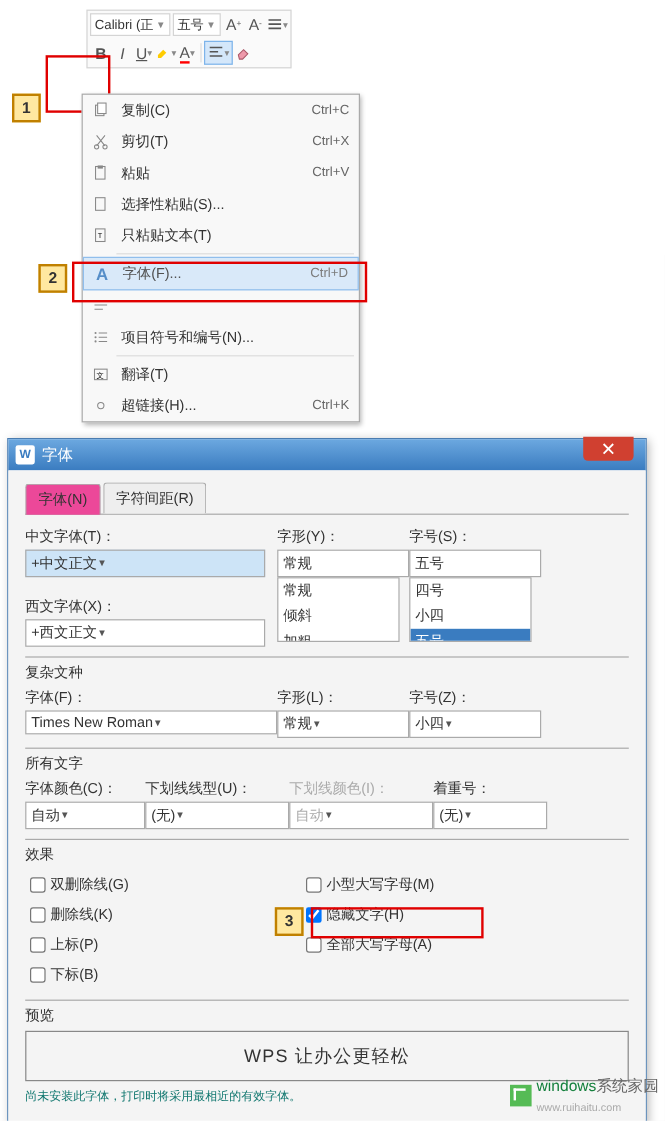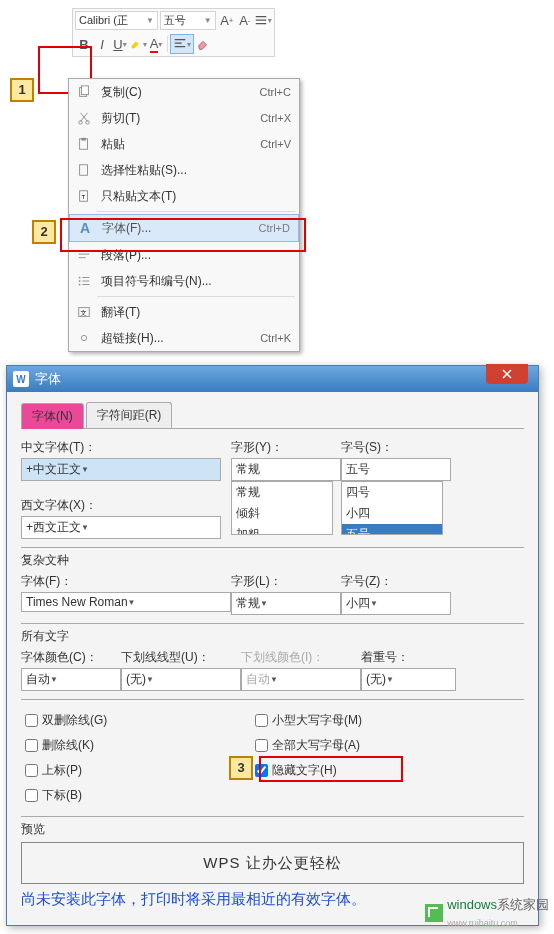--- a/index.html
+++ b/index.html
@@ -1,18 +1,18 @@
 <!DOCTYPE html>
 <html><head>
 <meta charset="utf-8">
 <style>
 body{margin:0;font-family:"Microsoft YaHei",SimSun,Arial,sans-serif;font-size:12px;background:#fff;width:554px;height:934px;position:relative;color:#333}
 .tb{position:absolute;left:72px;top:8px;border:1px solid #d4d4d4;background:#fafafa}
 .tbr{display:flex;align-items:center;padding:2px}
-.tbc{border:1px solid #d4d4d4;padding:1px 3px;font-size:11px;background:#fff;display:flex;align-items:center;gap:18px;margin-right:2px}
+.tbc{border:1px solid #d4d4d4;padding:1px 3px;font-size:11px;background:#fff;display:flex;align-items:center;gap:2px;margin-right:2px}
 .tbi{width:18px;height:18px;display:flex;align-items:center;justify-content:center;font-size:13px;color:#555;cursor:pointer}
 .tbi svg{width:14px;height:14px}
 .dd{font-size:8px;color:#888}
 .sep{width:1px;height:16px;background:#ddd;margin:0 2px}
 .red1{position:absolute;left:38px;top:46px;width:50px;height:44px;border:2px solid #e00000}
 .num{position:absolute;width:20px;height:20px;border:2px solid #c08000;background:#ffe8a0;font-weight:bold;text-align:center;line-height:20px;font-size:13px}
 .menu{position:absolute;left:68px;top:78px;width:230px;background:#f8f8f8;border:1px solid #aaa;box-shadow:2px 2px 4px rgba(0,0,0,0.3)}
 .mi{display:flex;align-items:center;height:26px;padding:0 8px 0 4px;cursor:pointer}
 .mi.hl{background:#d4e7fa;border:1px solid #7eb4ea;opacity:0.85}
 .red2{position:absolute;left:60px;top:218px;width:242px;height:30px;border:2px solid #e00000;z-index:5}
@@ -38,21 +38,21 @@
 .seldd{font-size:8px;color:#555}
 .lst{border:1px solid #aaa;background:#fff;font-size:12px}
 .lsti{padding:2px 4px}
 .lsti.sel2{background:#3a7cc0;color:#fff}
 .gs{border-top:1px solid #aaa;margin-top:8px;padding-top:4px}
 .gst{font-size:12px;margin-bottom:4px}
 .cb{display:flex;align-items:center;margin:3px 0;font-size:12px}
 .cb input{margin-right:4px}
 .red3{position:absolute;border:2px solid #e00000}
 .prev{border:1px solid #888;height:40px;display:flex;align-items:center;justify-content:center;font-size:15px;margin:4px 0;letter-spacing:1px}
-.note{font-size:15px;margin:6px 0;color:#1d4ed8}
+.note{font-size:10px;margin:6px 0;color:#0f766e}
 .wm{position:absolute;right:5px;bottom:5px;font-size:13px;color:#666;display:flex;align-items:center}
 .wmi{width:18px;height:18px;background:#5b5;margin-right:4px;position:relative}
 .wmi::before{content:"";position:absolute;left:3px;top:3px;width:8px;height:8px;border:2px solid #fff;border-right:none;border-bottom:none}
 .dis{color:#aaa}
 </style>
 </head>
 <body>
 
 <div class="tb">
  <div class="tbr">
@@ -166,21 +166,20 @@
       <div class="mic" style="color:#3a7cc0;font-size:14px;font-weight:bold">A</div>
       <div class="mil">字体(F)...</div>
       <div class="mis">Ctrl+D</div>
     </div>
  <div class="mi">
       <div class="mic">
         <svg viewBox="0 0 16 16">
           <path d="M2 3h12M2 7h12M2 11h8" stroke="#888"></path>
         </svg>
       </div>
-      <div class="mil">段落(P)...</div>
     </div>
  <div class="mi">
       <div class="mic">
         <svg viewBox="0 0 16 16">
           <circle cx="3" cy="4" r="1" fill="#888"></circle>
           <path d="M6 4h8" stroke="#888"></path>
           <circle cx="3" cy="8" r="1" fill="#888"></circle>
           <path d="M6 8h8" stroke="#888"></path>
           <circle cx="3" cy="12" r="1" fill="#888"></circle>
           <path d="M6 12h8" stroke="#888"></path>
@@ -319,20 +318,21 @@
      <div class="lbl">着重号：</div>
      <div class="sel" style="width:85px">
               <span>(无)</span>
               <span class="seldd">▼</span>
             </div>
     </div>
    </div>
   </div>
 
   <div class="gs" style="position:relative">
+   <div class="gst">效果</div>
    <div class="row">
     <div class="col" style="width:230px">
      <label class="cb">
               <input type="checkbox" style="">
               <span>双删除线(G)</span>
             </label>
      <label class="cb">
               <input type="checkbox" style="">
               <span>删除线(K)</span>
             </label>
@@ -344,26 +344,26 @@
               <input type="checkbox" style="">
               <span>下标(B)</span>
             </label>
     </div>
     <div class="col">
      <label class="cb">
               <input type="checkbox" style="">
               <span>小型大写字母(M)</span>
             </label>
      <label class="cb">
-              <input type="checkbox" style="">
-              <span>全部大写字母(A)</span>
-            </label>
-     <label class="cb">
               <input type="checkbox" checked="" style="">
               <span>隐藏文字(H)</span>
+            </label>
+     <label class="cb">
+              <input type="checkbox" style="">
+              <span>全部大写字母(A)</span>
             </label>
     </div>
    </div>
    <div class="red3" style="left:238px;top:56px;width:140px;height:22px"></div>
    <div class="num" style="left:208px;top:56px">3</div>
   </div>
 
   <div class="gs">
    <div class="gst">预览</div>
    <div class="prev">WPS 让办公更轻松</div>

